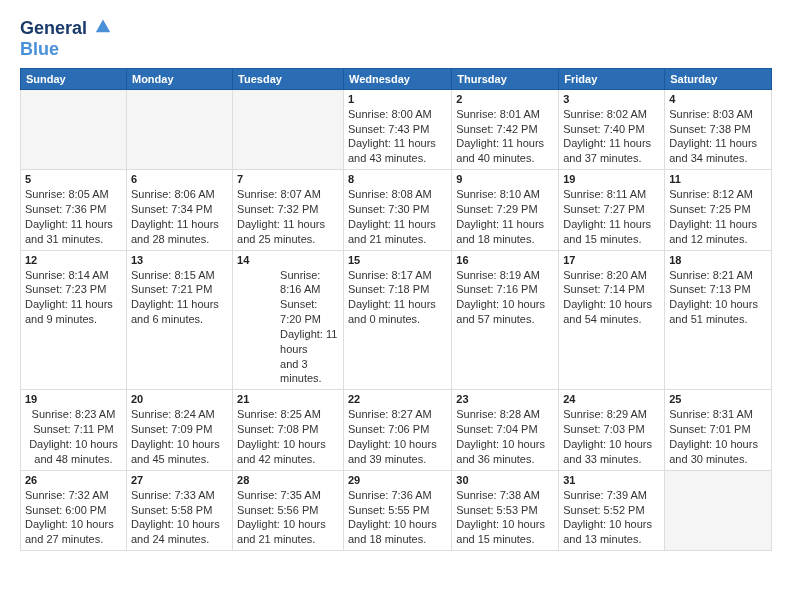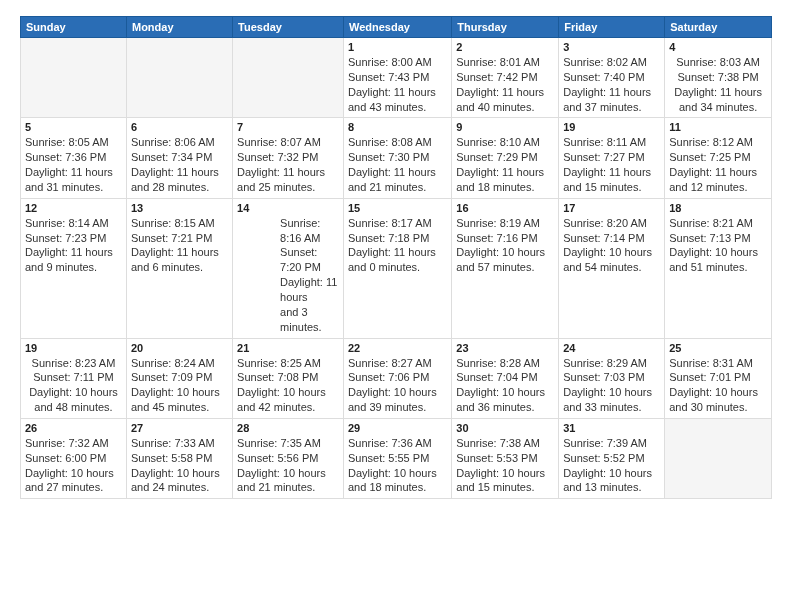--- a/index.html
+++ b/index.html
@@ -85,20 +85,38 @@
     .day-info {
       font-size: 11px;
       color: #333;
       line-height: 1.35;
     }
   </style>
 </head>
 <body>
 
 <div class="page">
+  <div class="header">
+    <div class="logo">
+      <div>
+        <div style="display:flex;align-items:center;">
+          <span class="logo-text">General
+            <svg class="logo-icon" viewBox="0 0 20 20" xmlns="http://www.w3.org/2000/svg">
+              <polygon points="2,18 10,4 18,18" fill="#4a90d9"></polygon>
+            </svg>
+          </span>
+        </div>
+        <div style="font-size:18px;font-weight:bold;color:#4a90d9;">Blue</div>
+      </div>
+    </div>
+    <div class="title-block">
+      <div class="month-title"></div>
+      <div class="location"></div>
+    </div>
+  </div>
 
   <table class="calendar">
     <thead>
       <tr id="weekday-header">
           <th>Sunday</th>
           <th>Monday</th>
           <th>Tuesday</th>
           <th>Wednesday</th>
           <th>Thursday</th>
           <th>Friday</th>
@@ -126,21 +144,21 @@
           </td>
           <td>
             <div class="day-num">3</div>
             <div class="day-info" style="white-space: pre-line;">Sunrise: 8:02 AM
 Sunset: 7:40 PM
 Daylight: 11 hours
 and 37 minutes.</div>
           </td>
           <td>
             <div class="day-num">4</div>
-            <div class="day-info" style="white-space: pre-line; text-align: center;">Sunrise: 8:03 AM
+            <div class="day-info" style="white-space: pre-line;">Sunrise: 8:03 AM
 Sunset: 7:38 PM
 Daylight: 11 hours
 and 34 minutes.</div>
           </td>
         </tr>
         <tr>
           <td>
             <div class="day-num">5</div>
             <div class="day-info" style="white-space: pre-line;">Sunrise: 8:05 AM
 Sunset: 7:36 PM

